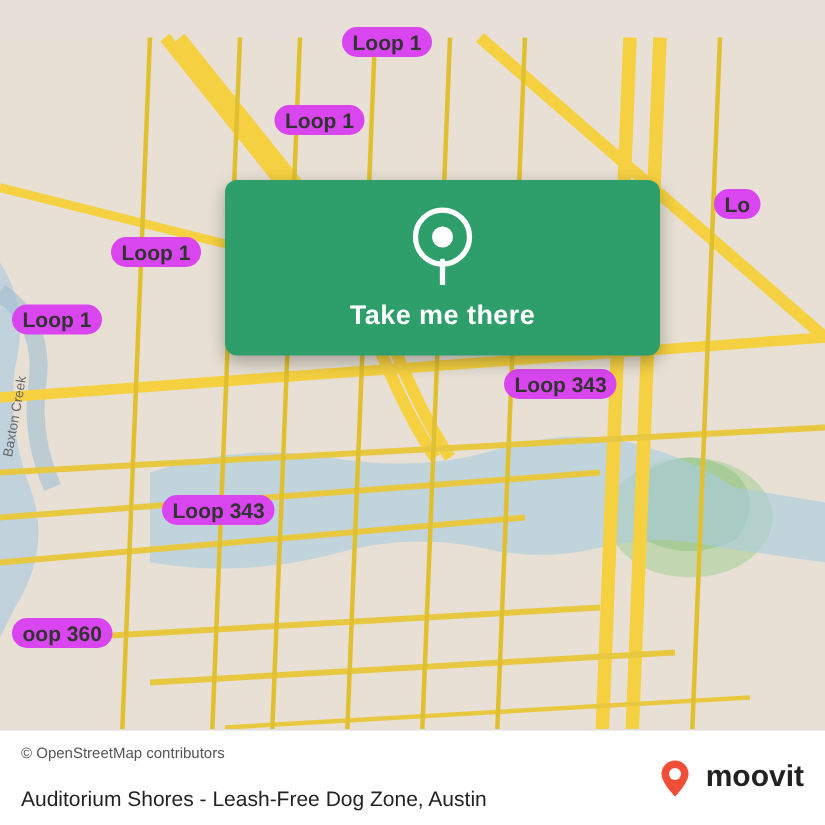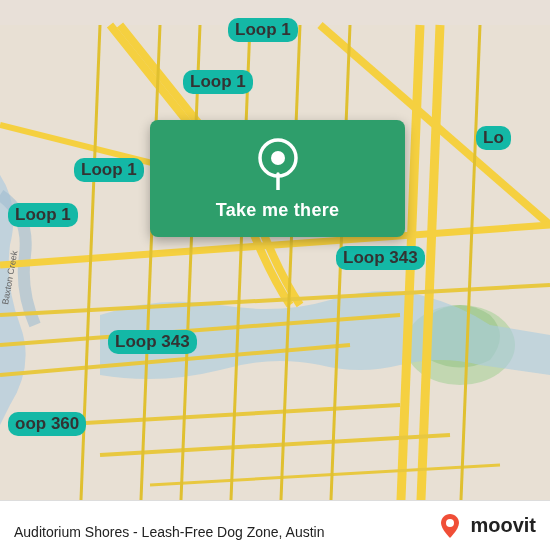--- a/index.html
+++ b/index.html
@@ -26,21 +26,21 @@
       inset: 0;
       width: 100%;
       height: 100%;
     }
 
     
     .card-overlay {
       position: absolute;
       top: 120px;
       left: 150px;
-      width: 255px;
+      width: 290px;
       background: #2e9e6b;
       border-radius: 8px;
       display: flex;
       flex-direction: column;
       align-items: center;
       padding: 18px 20px 16px;
       box-shadow: 0 4px 12px rgba(0,0,0,0.3);
     }
 
     .pin-icon {
@@ -104,24 +104,24 @@
 
     .moovit-text {
       font-size: 20px;
       font-weight: 700;
       color: #222;
     }
 
     
     .road-label {
       position: absolute;
-      background: #14b8a6;
+      background: #d946ef;
       border-radius: 10px;
       padding: 2px 7px;
-      font-size: 17px;
+      font-size: 14px;
       font-weight: 600;
       color: #333;
       white-space: nowrap;
     }
   </style>
 </head>
 <body>
 
 <div id="map-container">
 
@@ -183,20 +183,21 @@
       <circle cx="26" cy="20" r="18" fill="none" stroke="white" stroke-width="3.5"></circle>
       <circle cx="26" cy="20" r="7" fill="white"></circle>
       <path d="M26,36 L26,52" stroke="white" stroke-width="3.5" stroke-linecap="round"></path>
     </svg>
 
     <button class="take-me-there-btn">Take me there</button>
   </div>
 
   <div class="bottom-bar">
     <div class="bottom-bar-left">
+      <span class="osm-credit">© OpenStreetMap contributors</span>
       <span class="location-name">Auditorium Shores - Leash-Free Dog Zone, Austin</span>
     </div>
     <div class="moovit-logo">
 
       <svg class="moovit-pin" viewBox="0 0 28 28" xmlns="http://www.w3.org/2000/svg">
         <path d="M14,2 C9,2 5,6 5,11 C5,17 14,26 14,26 C14,26 23,17 23,11 C23,6 19,2 14,2 Z" fill="#f04e37"></path>
         <circle cx="14" cy="11" r="4" fill="white"></circle>
       </svg>
       <span class="moovit-text">moovit</span>
     </div>

